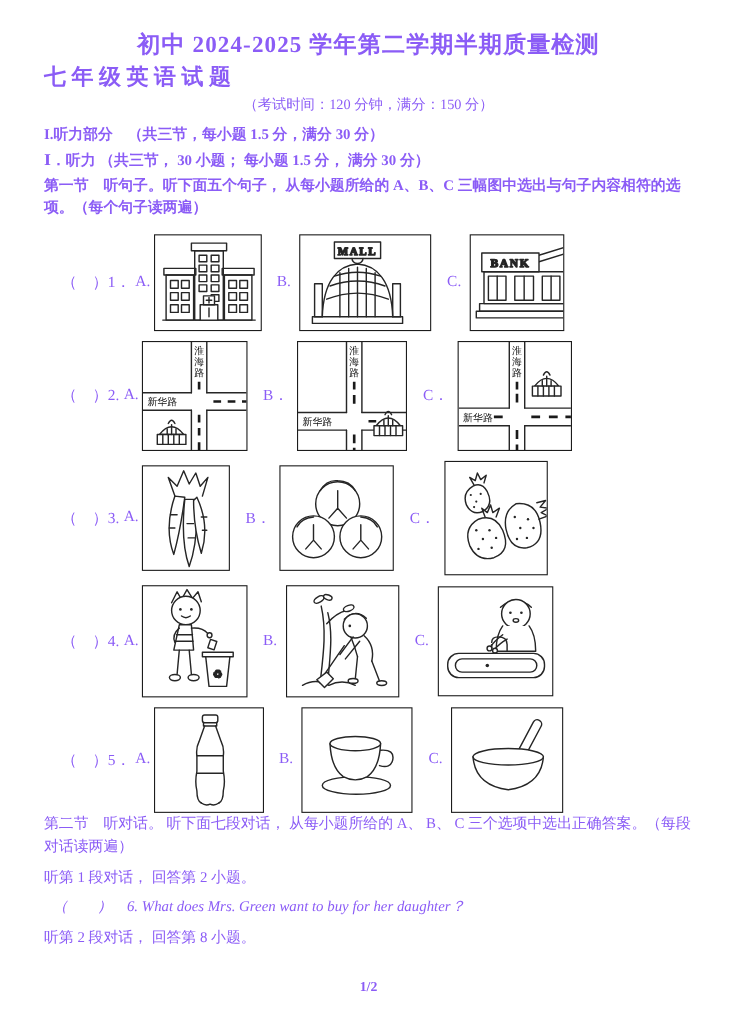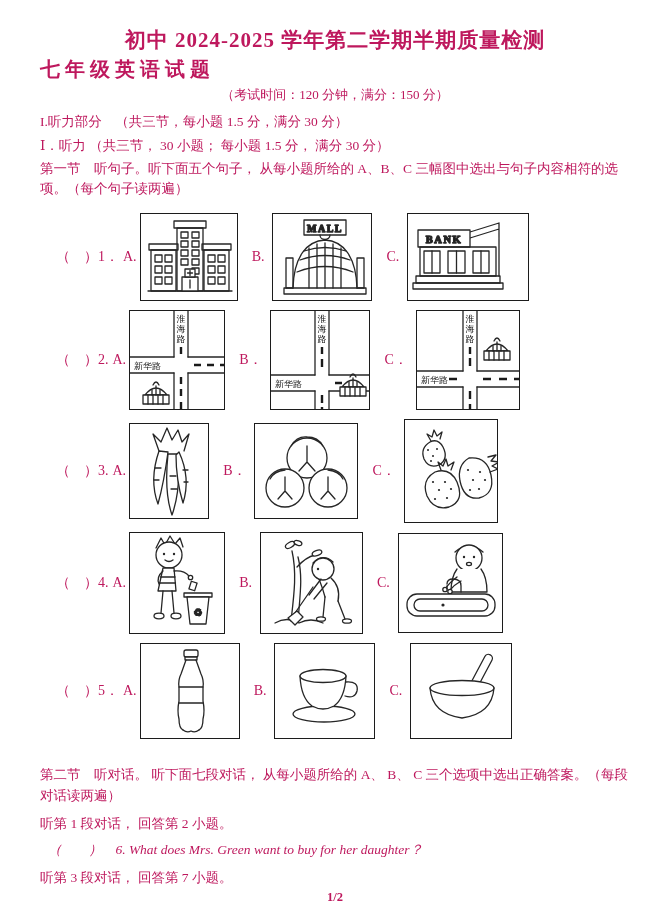--- a/index.html
+++ b/index.html
@@ -1,40 +1,40 @@
 <!DOCTYPE html>
 <html><head>
 <meta charset="utf-8">
 <style>
   * { margin:0; padding:0; box-sizing:border-box; }
   html,body { background:#ffffff; }
   .page {
     position:relative; width:670px; height:917px; margin:0 auto;
-    background:#fff; color:#be185d;
+    background:#fff; color:#8b5cf6;
     font-family:"Liberation Serif","DejaVu Serif",serif;
     padding:26px 40px 0 40px; overflow:hidden;
   }
   .title    { font-size:21px; font-weight:bold; text-align:center; letter-spacing:1px; }
   .subtitle { font-size:20px; font-weight:bold; letter-spacing:5px; margin-top:2px; }
   .meta     { font-size:13px; text-align:center; margin-top:3px; }
-  .h-bold   { font-size:13.5px; font-weight:normal; margin-top:4px; line-height:1.45; }
+  .h-bold   { font-size:13.5px; font-weight:bold; margin-top:4px; line-height:1.45; }
   .para     { font-size:13.5px; line-height:1.5; }
   .q-row    { display:flex; align-items:center; margin:9px 0 0 16px; }
   .r1 { margin-top:15px; }
   .qnum   { font-size:14px; white-space:nowrap; }
   .letter { font-size:14px; margin:0 8px 0 14px; white-space:nowrap; }
   .letter.first { margin:0 3px 0 4px; }
   .img-box { border:1.6px solid #1c1c1c; background:#fff; flex:none; overflow:hidden; }
   svg { display:block; }
   .s  { stroke:#262626; fill:none; stroke-width:1.3; stroke-linecap:round; stroke-linejoin:round; }
   .sf { stroke:#262626; fill:#ffffff; stroke-width:1.3; stroke-linejoin:round; }
   .dash { stroke:#1a1a1a; stroke-width:2.4; }
   .dot  { fill:#262626; stroke:none; }
   .svgtext  { font-family:"Liberation Serif",serif; fill:#111; }
-  .sec2 { margin-top:26px; }
+  .sec2 { }
   .listen { margin-top:8px; }
   .q6 { margin-top:6px; margin-left:8px;font-style:italic; }
   .opts { margin-top:4px; margin-left:22px; }
   .footer { position:absolute; bottom:12px; left:0; right:0; text-align:center; font-size:12.5px;font-weight:bold; }
 </style>
 </head>
 <body>
 
 <div class="page">
 
@@ -62,39 +62,39 @@
           <path d="M40,18h7v6h-7z M51,18h7v6h-7z M40,27h7v6h-7z M51,27h7v6h-7z M40,36h7v6h-7z M51,36h7v6h-7z M40,45h7v6h-7z M51,45h7v6h-7z M51,54h7v6h-7z"></path>
           <path d="M14,41h7v7h-7z M24,41h7v7h-7z M14,52h7v7h-7z M24,52h7v7h-7z M14,63h7v7h-7z M24,63h7v7h-7z"></path>
           <path d="M67,41h7v7h-7z M77,41h7v7h-7z M67,52h7v7h-7z M77,52h7v7h-7z M67,63h7v7h-7z M77,63h7v7h-7z"></path>
           <rect class="sf" x="41" y="63" width="16" height="14"></rect>
           <rect class="sf" x="44" y="55" width="10" height="8"></rect>
           <path d="M49,56.5 V61.5 M46.5,59 H51.5 M49,66 V74"></path>
         </g>
       </svg>
     </div>
     <span class="letter">B.</span>
-    <div class="img-box" style="width:100px;height:88px">
+    <div class="img-box" style="width:120px;height:88px">
       <svg width="104" height="88" viewBox="0 0 104 88">
         <g class="s">
           <rect x="31" y="6" width="42" height="15"></rect>
           <text class="svgtext" x="52" y="17.5" font-size="10" font-weight="bold" letter-spacing="1.5" text-anchor="middle">MALL</text>
           <path d="M47,21 a5,4.5 0 0 0 10,0"></path>
           <path d="M20,74 C21,42 34,27 52,26 C70,27 83,42 84,74"></path>
           <path d="M24,58 Q52,47 80,58"></path>
           <path d="M27,46 Q52,37 77,46"></path>
           <path d="M31,37 Q52,30 73,37"></path>
           <path d="M36,34 V74 M44,30 V74 M52,29 V74 M60,30 V74 M68,34 V74"></path>
           <rect x="13" y="44" width="7" height="30"></rect>
           <rect x="84" y="44" width="7" height="30"></rect>
           <rect x="11" y="74" width="82" height="6"></rect>
         </g>
       </svg>
     </div>
     <span class="letter">C.</span>
-    <div class="img-box" style="width:122px;height:88px">
+    <div class="img-box" style="width:86px;height:88px">
       <svg width="98" height="88" viewBox="0 0 98 88">
         <g class="s">
           <path d="M62,18 L91,9 M62,24 L91,15 M91,9 L91,62"></path>
           <rect class="sf" x="10" y="16" width="52" height="17"></rect>
           <text class="svgtext" x="36" y="29" font-size="10.5" font-weight="bold" letter-spacing="1.5" text-anchor="middle">BANK</text>
           <rect x="12" y="33" width="76" height="29"></rect>
           <path d="M16,37h16v22h-16z M40,37h17v22h-17z M65,37h16v22h-16z"></path>
           <path d="M24,37 V59 M48.5,37 V59 M73,37 V59"></path>
           <rect x="8" y="62" width="84" height="7"></rect>
           <rect x="5" y="69" width="90" height="6"></rect>
@@ -347,16 +347,16 @@
       </svg>
     </div>
   </div>
 
   <div class="para sec2">第二节　听对话。 听下面七段对话， 从每小题所给的 A、 B、 C 三个选项中选出正确答案。（每段对话读两遍）</div>
   <div class="para listen">听第 1 段对话，  回答第 2 小题。</div>
   <div class="para q6">
     <span>（　　）</span>
     <span style="margin-left:10px">6. What does Mrs. Green want to buy for her daughter？</span>
   </div>
-  <div class="para listen">听第 3 段对话，  回答第 7 小题。</div>
+  <div class="para listen">听第 2 段对话，  回答第 8 小题。</div>
 
   <div class="footer">1/2</div>
 </div>
 
 </body></html>

